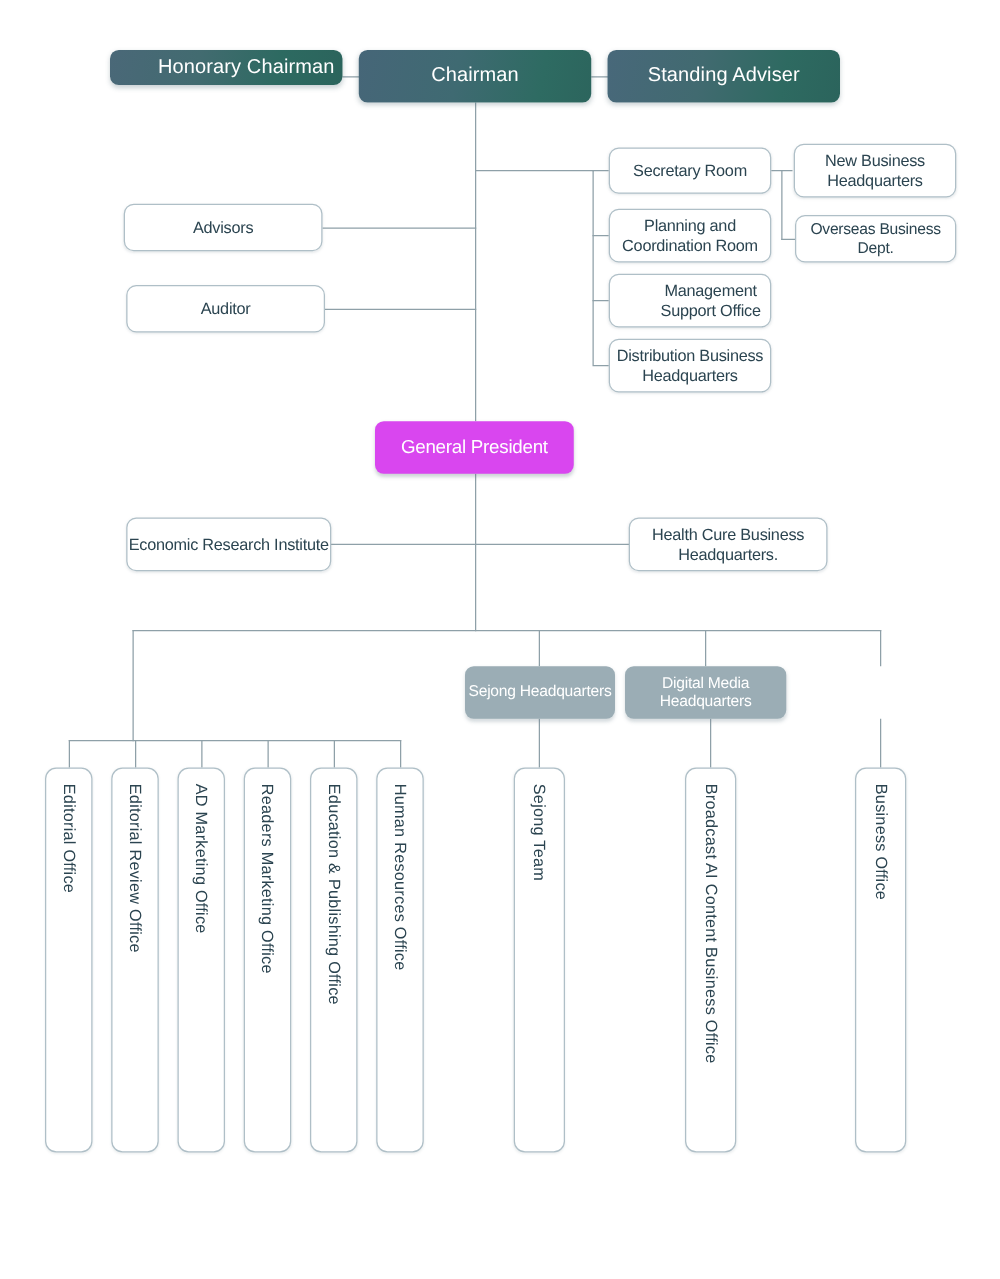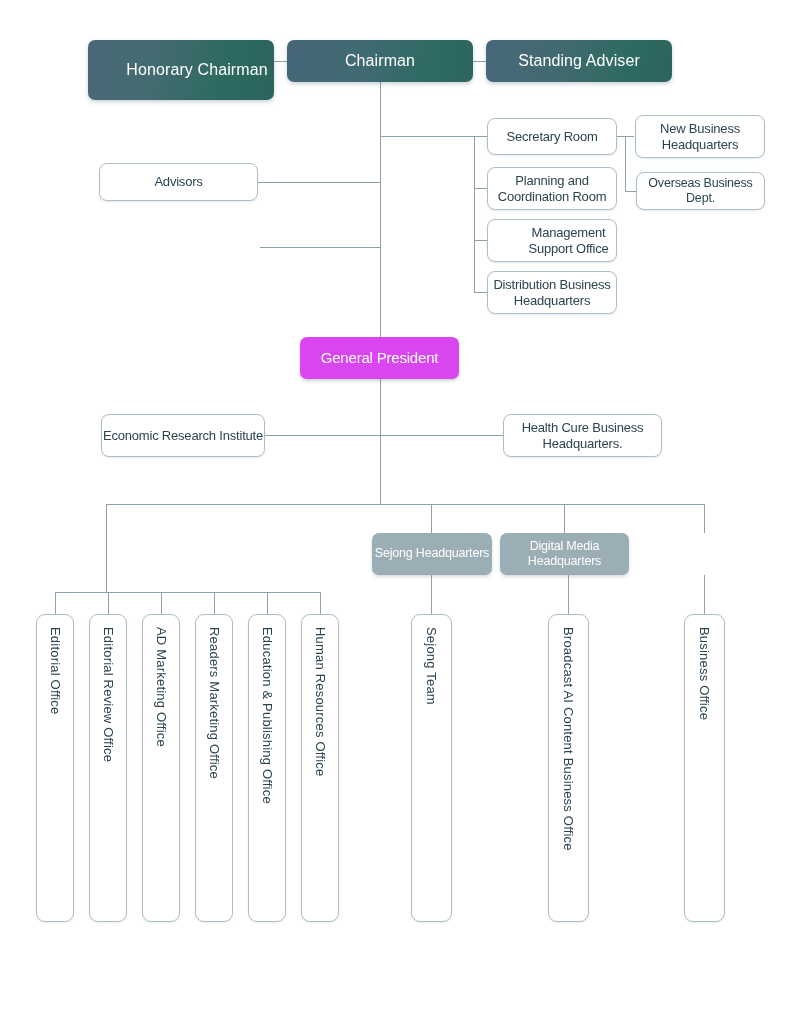--- a/index.html
+++ b/index.html
@@ -145,33 +145,36 @@
   <div class="ln v" style="left:108px; top:592px; width:1px; height:22px;"></div>
   <div class="ln v" style="left:161px; top:592px; width:1px; height:22px;"></div>
   <div class="ln v" style="left:214px; top:592px; width:1px; height:22px;"></div>
   <div class="ln v" style="left:267px; top:592px; width:1px; height:22px;"></div>
   <div class="ln v" style="left:320px; top:592px; width:1px; height:22px;"></div>
 
   <div class="ln v" style="left:431px; top:575px; width:1px; height:39px;"></div>
   <div class="ln v" style="left:568px; top:575px; width:1px; height:39px;"></div>
   <div class="ln v" style="left:704px; top:575px; width:1px; height:39px;"></div>
 
-  <div class="node exec" style="left:88px; top:40px; width:186px; height:60px;padding-left:32px;">
+  <div class="node exec" style="left:88px; top:40px; width:186px; height:28px;padding-left:32px;">
     <span>Honorary Chairman</span>
   </div>
   <div class="node exec c2" style="left:287px; top:40px; width:186px; height:42px;">
     <span>Chairman</span>
   </div>
   <div class="node exec c3" style="left:486px; top:40px; width:186px; height:42px;">
     <span>Standing Adviser</span>
   </div>
 
   <div class="node plain" style="left:99px; top:163px; width:159px; height:38px;">
     <span>Advisors</span>
   </div>
+  <div class="node plain" style="left:101px; top:228px; width:159px; height:38px;">
+    <span>Auditor</span>
+  </div>
 
   <div class="node plain" style="left:487px; top:118px; width:130px; height:37px;">
     <span>Secretary Room</span>
   </div>
   <div class="node plain" style="left:487px; top:167px; width:130px; height:43px;">
     <span>Planning and Coordination Room</span>
   </div>
   <div class="node plain" style="left:487px; top:219px; width:130px; height:43px;padding-left:33px;">
     <span>Management Support Office</span>
   </div>

